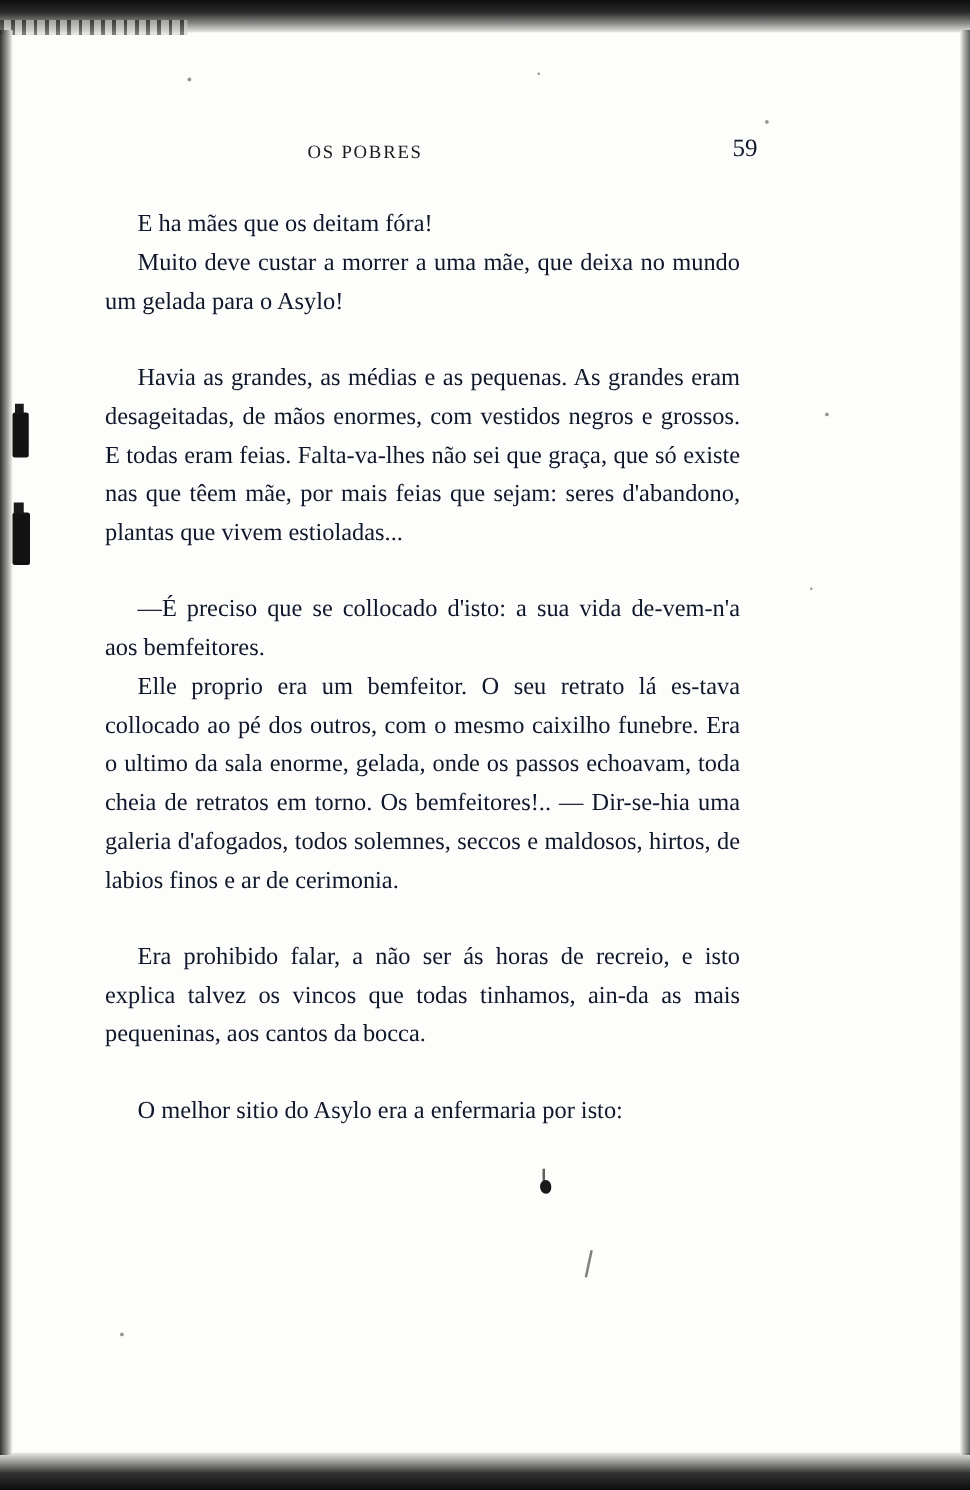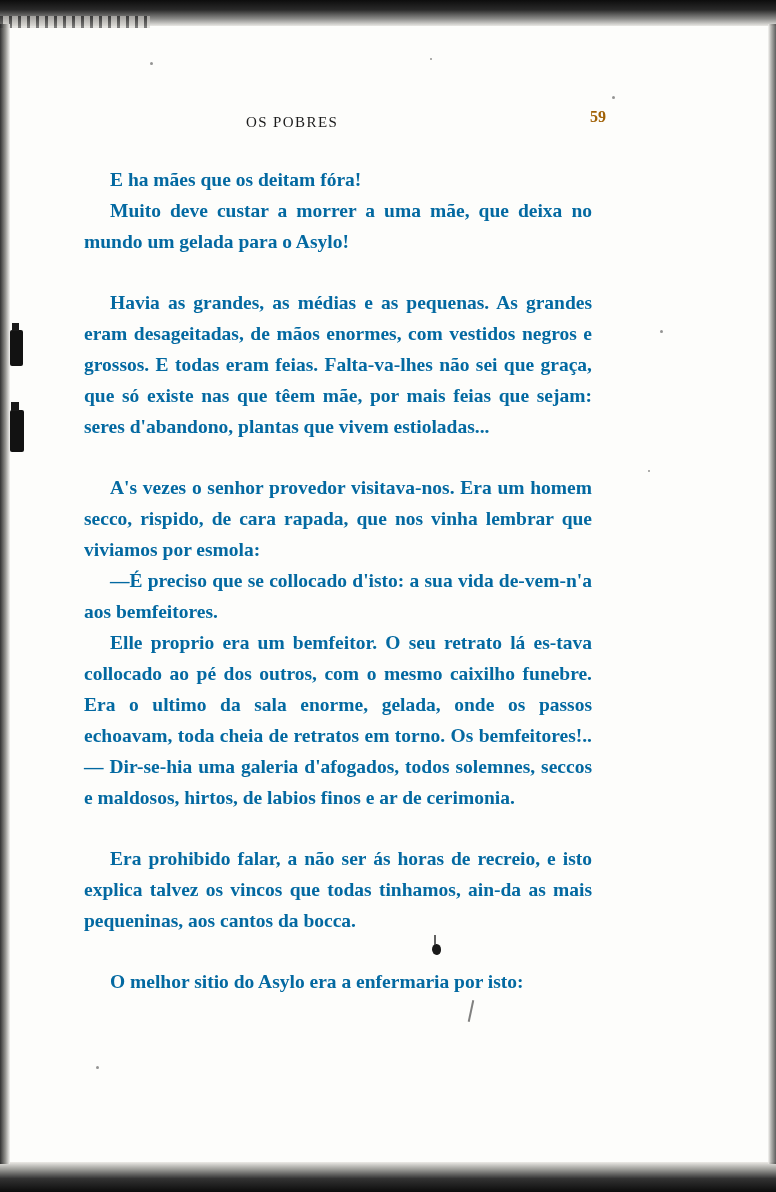--- a/index.html
+++ b/index.html
@@ -110,34 +110,33 @@
     font-size: 15px;
     letter-spacing: 1.4px;
     color: #1b1b1b;
     font-family: "Liberation Serif", serif;
     font-weight: 400;
   }
   .running-head .page-number {
     position: absolute;
     right: -14px;
     top: 0px;
-    font-size: 16px;
-    color: #a16207;
-    font-weight: 700;
+    font-size: 20px;
+    color: #0f172a;
+    font-weight: 400;
   }
 
   p.para {
     margin: 0;
     font-size: 19.5px;
     line-height: 31px;
-    color: #0369a1;
+    color: #0f172a;
     text-align: justify;
     text-justify: inter-word;
     text-indent: 26px;
-    font-weight: bold;
     -webkit-font-smoothing: none;
   }
   .gap-lg { height: 30px; }
   .blot {
     position: absolute;
     width: 9px;
     height: 11px;
     background: #1a1a1a;
     border-radius: 50% 50% 45% 55%;
     left: 432px;
@@ -197,21 +196,20 @@
 
     <p class="para">E ha mães que os deitam fóra!</p>
     <p class="para">Muito deve custar a morrer a uma mãe, que deixa no mundo um gelada para o Asylo!</p>
 
     <div class="gap-lg"></div>
 
     <p class="para">Havia as grandes, as médias e as pequenas. As grandes eram desageitadas, de mãos enormes, com vestidos negros e grossos. E todas eram feias. Falta-va-lhes não sei que graça, que só existe nas que têem mãe, por mais feias que sejam: seres d'abandono, plantas que vivem estioladas...</p>
 
     <div class="gap-lg"></div>
 
-    <p class="para">A's vezes o senhor provedor visitava-nos. Era um homem secco, rispido, de cara rapada, que nos vinha lembrar que viviamos por esmola:</p>
     <p class="para">—É preciso que se collocado d'isto: a sua vida de-vem-n'a aos bemfeitores.</p>
     <p class="para">Elle proprio era um bemfeitor. O seu retrato lá es-tava collocado ao pé dos outros, com o mesmo caixilho funebre. Era o ultimo da sala enorme, gelada, onde os passos echoavam, toda cheia de retratos em torno. Os bemfeitores!.. — Dir-se-hia uma galeria d'afogados, todos solemnes, seccos e maldosos, hirtos, de labios finos e ar de cerimonia.</p>
 
     <div class="gap-lg"></div>
 
     <p class="para">Era prohibido falar, a não ser ás horas de recreio, e isto explica talvez os vincos que todas tinhamos, ain-da as mais pequeninas, aos cantos da bocca.</p>
 
     <div class="gap-lg"></div>
 
     <p class="para">O melhor sitio do Asylo era a enfermaria por isto:</p>

